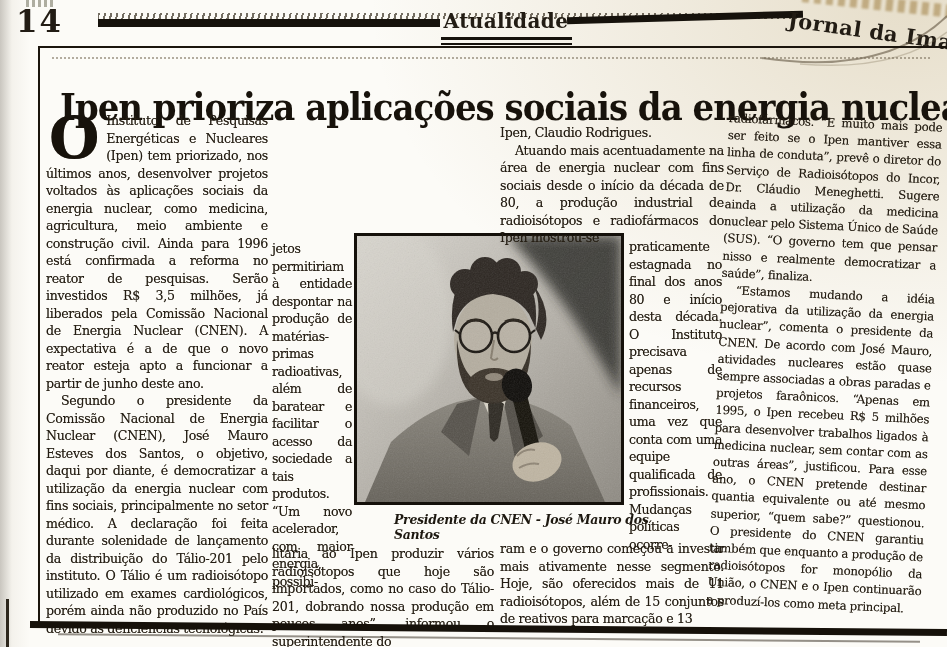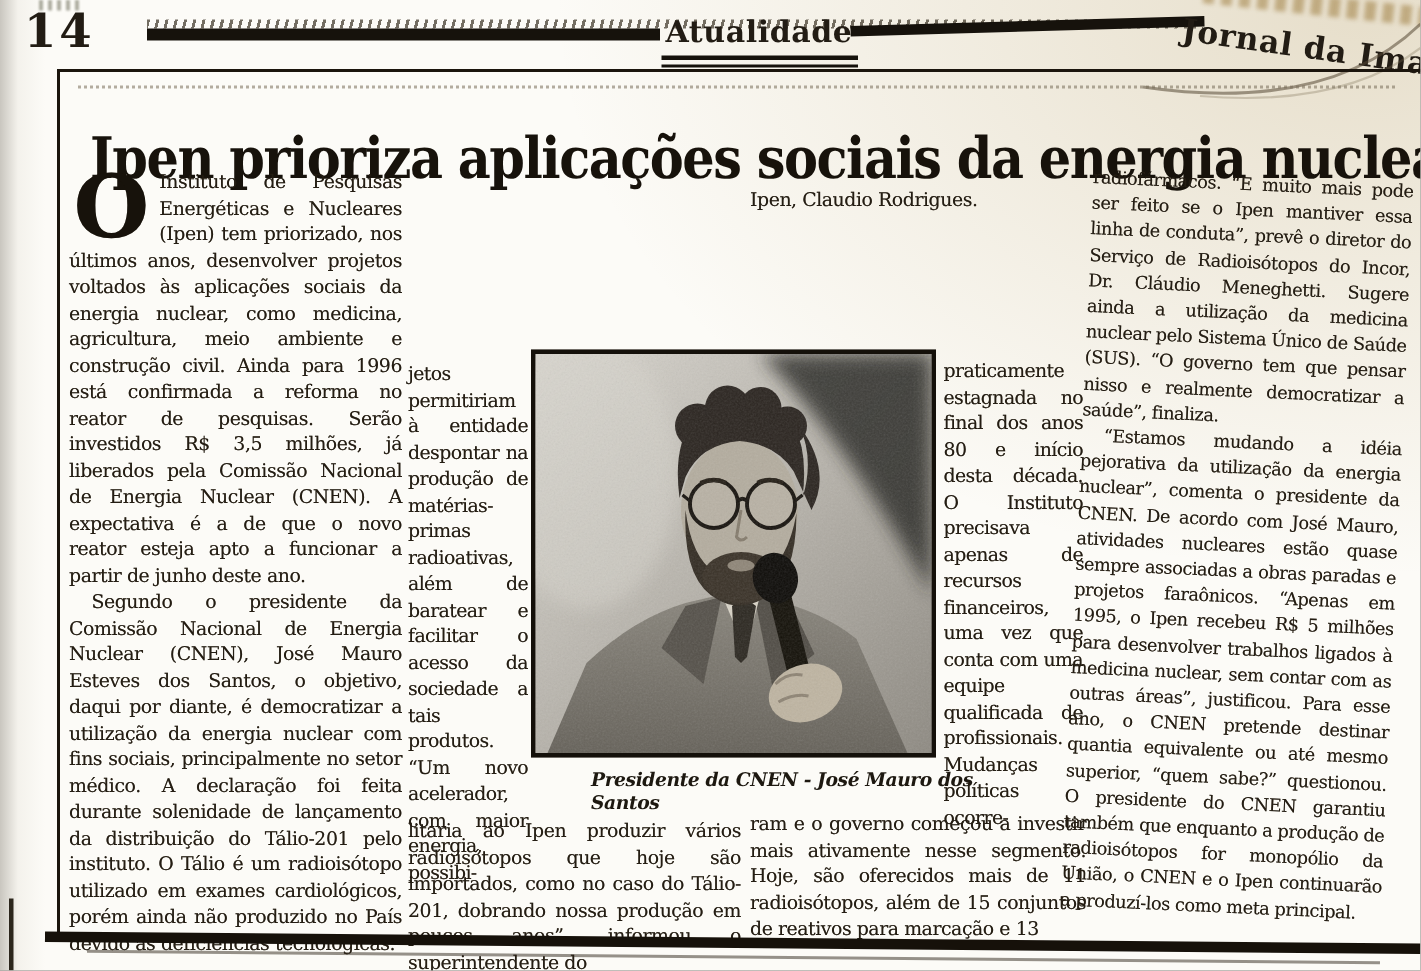--- a/index.html
+++ b/index.html
@@ -158,20 +158,21 @@
       </g>
       <ellipse cx="180" cy="226" rx="25" ry="19" fill="#bfb5a2" transform="rotate(-18 180 226)"></ellipse>
       <path d="M160,220 q8,-8 18,-6 M162,232 q10,-6 20,-4" stroke="#8e8474" stroke-width="2" fill="none"></path>
       <rect width="264" height="266" filter="url(#grain)" opacity=".16"></rect>
     </svg>
   </figure>
   <figcaption class="caption">Presidente da CNEN - José Mauro dos Santos</figcaption>
 
   <div class="txt" id="col3a">
     <p>Ipen, Claudio Rodrigues.</p>
+    <p class="ind">Atuando mais acentuadamente na área de energia nuclear com fins sociais desde o início da década de 80, a produção industrial de radioisótopos e radiofármacos do Ipen mostrou-se</p>
   </div>
   <div class="txt" id="col3narrow">praticamente estagnada no final dos anos 80 e início desta década. O Instituto precisava apenas de recursos financeiros, uma vez que conta com uma equipe qualificada de profissionais. Mudanças políticas ocorre-</div>
   <div class="txt" id="col3bottom">ram e o governo começou a investir mais ativamente nesse segmento. Hoje, são oferecidos mais de 11 radioisótopos, além de 15 conjuntos de reativos para marcação e 13</div>
 
   <div class="txt" id="col4">
     <p>radiofármacos. “E muito mais pode ser feito se o Ipen mantiver essa linha de conduta”, prevê o diretor do Serviço de Radioisótopos do Incor, Dr. Cláudio Meneghetti. Sugere ainda a utilização da medicina nuclear pelo Sistema Único de Saúde (SUS). “O governo tem que pensar nisso e realmente democratizar a saúde”, finaliza.</p>
     <p class="ind">“Estamos mudando a idéia pejorativa da utilização da energia nuclear”, comenta o presidente da CNEN. De acordo com José Mauro, atividades nucleares estão quase sempre associadas a obras paradas e projetos faraônicos. “Apenas em 1995, o Ipen recebeu R$ 5 milhões para desenvolver trabalhos ligados à medicina nuclear, sem contar com as outras áreas”, justificou. Para esse ano, o CNEN pretende destinar quantia equivalente ou até mesmo superior, “quem sabe?” questionou. O presidente do CNEN garantiu também que enquanto a produção de radioisótopos for monopólio da União, o CNEN e o Ipen continuarão a produzí-los como meta principal.</p>
   </div>
 
   <div class="rule-b"></div>

